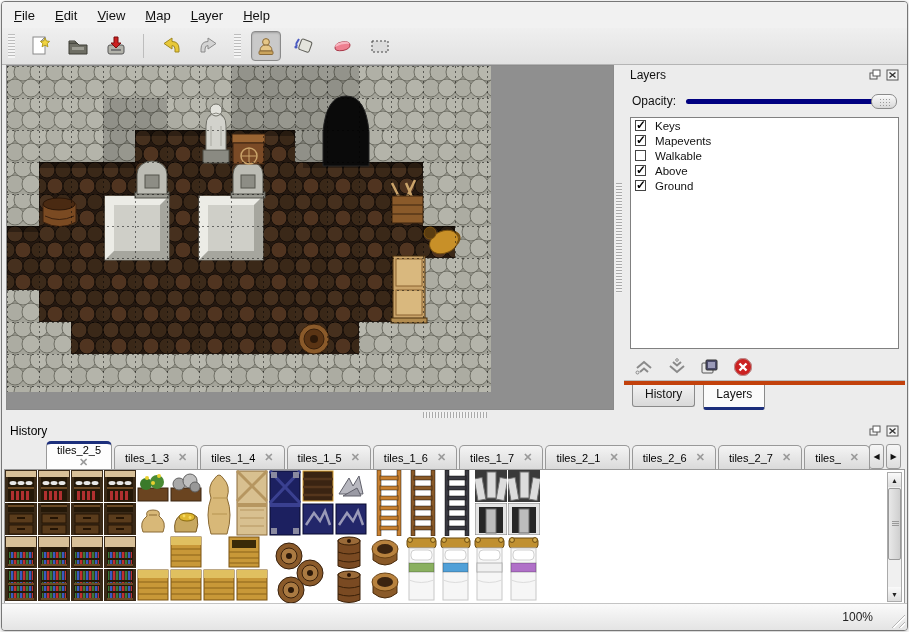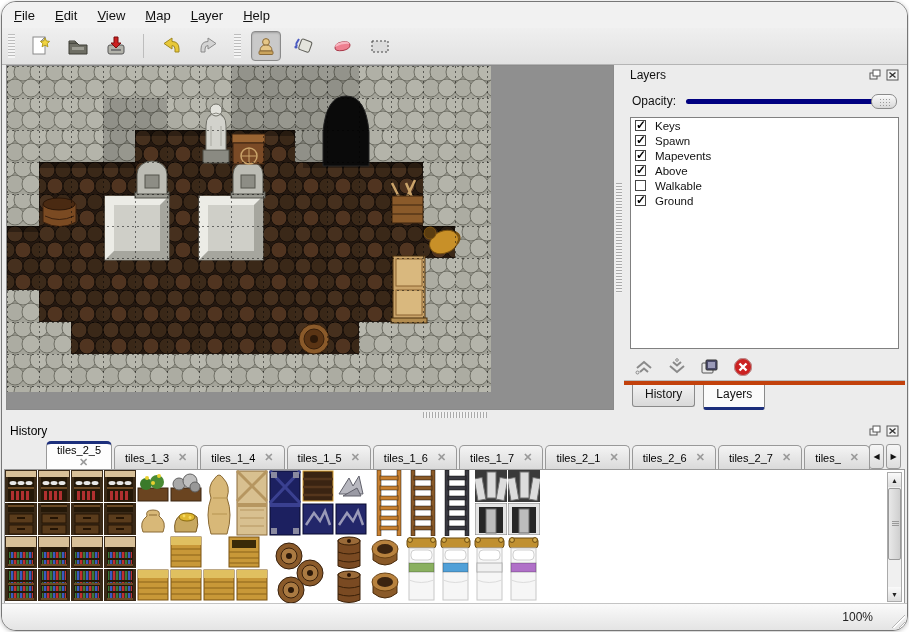--- a/index.html
+++ b/index.html
@@ -1,18 +1,18 @@
 <!DOCTYPE html>
 <html><head>
 <meta charset="utf-8">
 <style>
   html,body{margin:0;padding:0;background:#ffffff;font-family:"Liberation Sans",sans-serif;}
   *{box-sizing:border-box;}
   .window{position:absolute;left:1px;top:1px;width:907px;height:630px;background:#ececec;
-    border:1px solid #777;border-radius:15px;overflow:hidden;box-shadow:0 1px 4px rgba(0,0,0,.25);}
+    border:1px solid #777;border-radius:4px;overflow:hidden;box-shadow:0 1px 4px rgba(0,0,0,.25);}
   
   .menubar{position:absolute;left:0;top:0;width:100%;height:26px;display:flex;align-items:center;
     padding-left:12px;font-size:13px;color:#111;background:#f1f1f1;}
   .menu-item{margin-right:20px;cursor:default;}
   
   .toolbar{position:absolute;left:0;top:26px;width:100%;height:37px;display:flex;align-items:center;
     background:linear-gradient(#efefef,#e2e2e2);border-bottom:1px solid #b4b4b4;}
   .grip-v{width:7px;height:24px;margin:0 6px 0 6px;
     background:repeating-linear-gradient(to bottom,#bdbdbd 0 1px,#f4f4f4 1px 3px);}
   .tbtn{width:30px;height:30px;margin:0 4px;display:flex;align-items:center;justify-content:center;border-radius:4px;}
@@ -322,33 +322,29 @@
         <div class="thumb"></div>
       </div>
     </div>
     <div class="layer-list">
         <div class="layer-row">
           <span class="cb checked"></span>
           <span>Keys</span>
         </div>
         <div class="layer-row">
           <span class="cb checked"></span>
-          <span>Spawn</span>
+          <span>Mapevents</span>
         </div>
         <div class="layer-row">
-          <span class="cb checked"></span>
-          <span>Mapevents</span>
+          <span class="cb"></span>
+          <span>Walkable</span>
         </div>
         <div class="layer-row">
           <span class="cb checked"></span>
           <span>Above</span>
-        </div>
-        <div class="layer-row">
-          <span class="cb"></span>
-          <span>Walkable</span>
         </div>
         <div class="layer-row">
           <span class="cb checked"></span>
           <span>Ground</span>
         </div>
       </div>
     <div class="layer-actions">
       <svg width="20" height="18">
         <path d="M3,10 l7,-6 7,6" fill="none" stroke="#8a8a8a" stroke-width="2"></path>
         <path d="M6,14 l4,-3.5 4,3.5" fill="none" stroke="#8a8a8a" stroke-width="2"></path>

